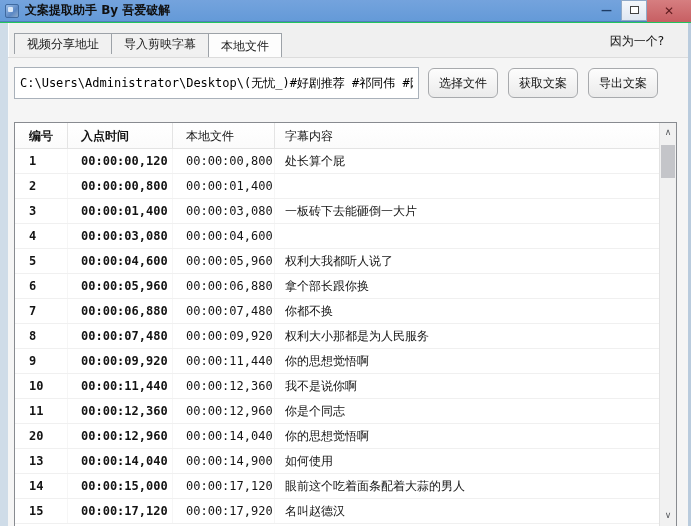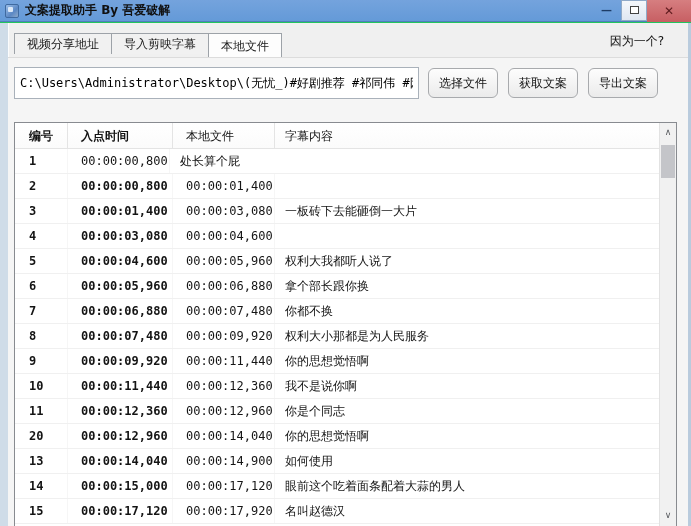--- a/index.html
+++ b/index.html
@@ -118,20 +118,21 @@
         <div class="tbl">
           <div class="thead">
             <div class="th col-no">编号</div>
             <div class="th col-in">入点时间</div>
             <div class="th col-out">本地文件</div>
             <div class="th col-text">字幕内容</div>
           </div>
           <div>
               <div class="trow">
                 <div class="cell col-no">1</div>
+                <div class="cell col-in">00:00:00,120</div>
                 <div class="cell col-out">00:00:00,800</div>
                 <div class="cell col-text">处长算个屁</div>
               </div>
               <div class="trow">
                 <div class="cell col-no">2</div>
                 <div class="cell col-in">00:00:00,800</div>
                 <div class="cell col-out">00:00:01,400</div>
               </div>
               <div class="trow">
                 <div class="cell col-no">3</div>

